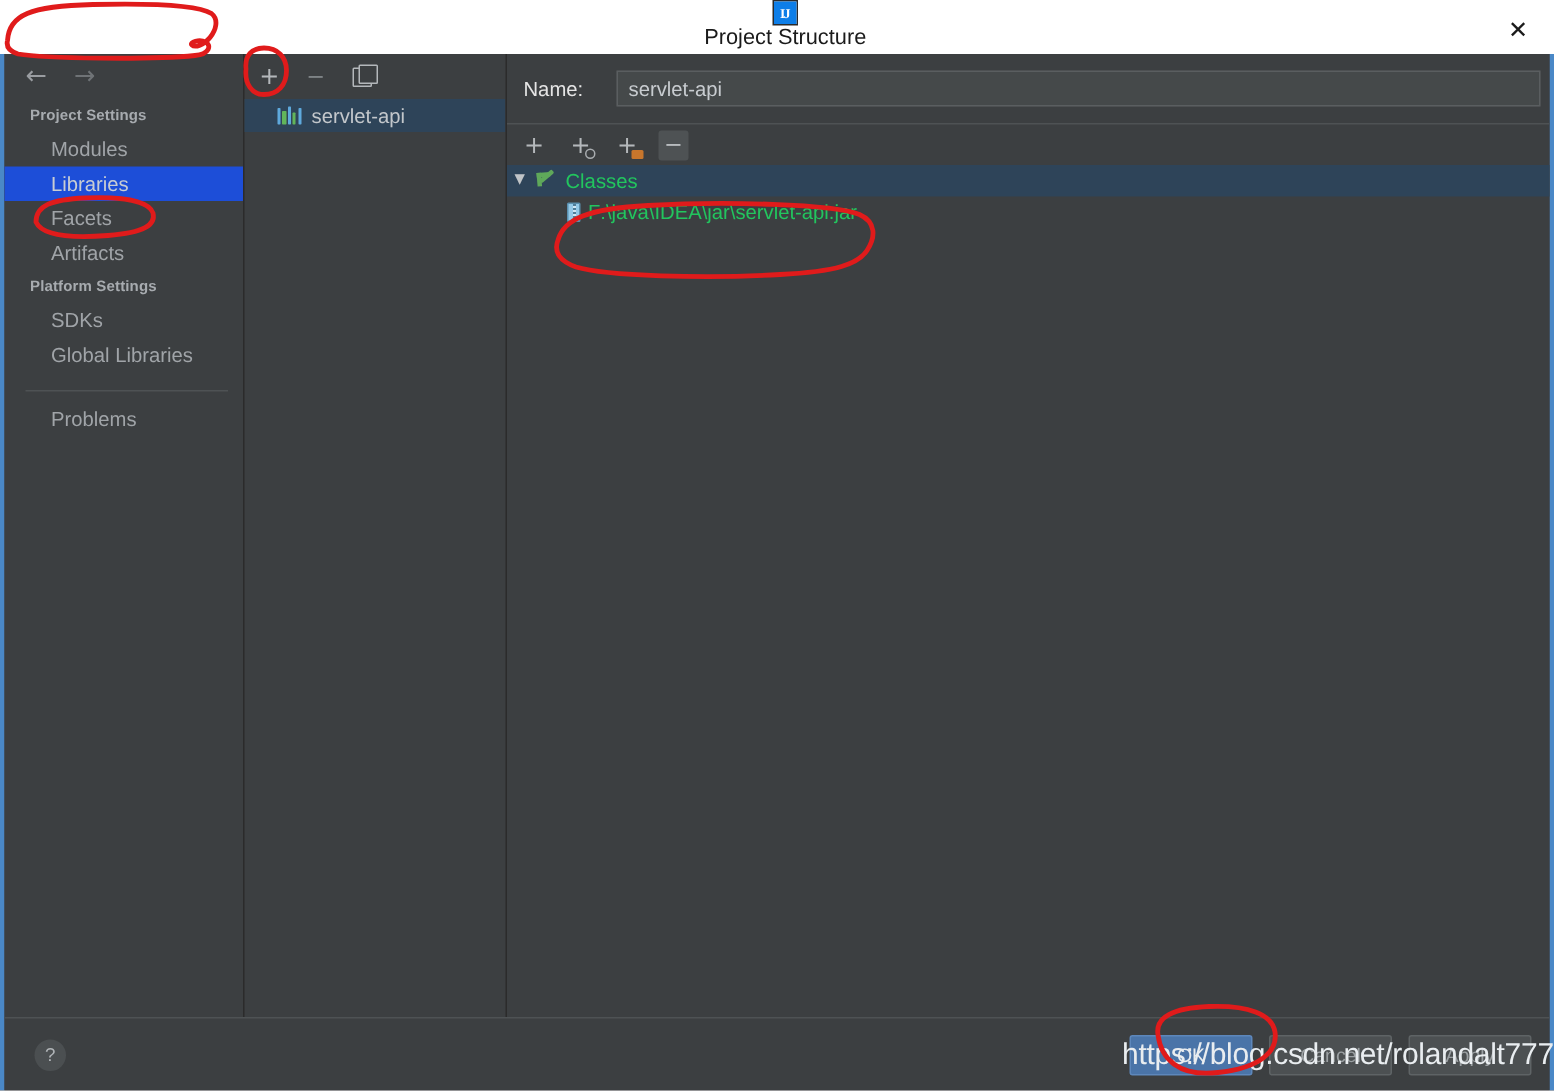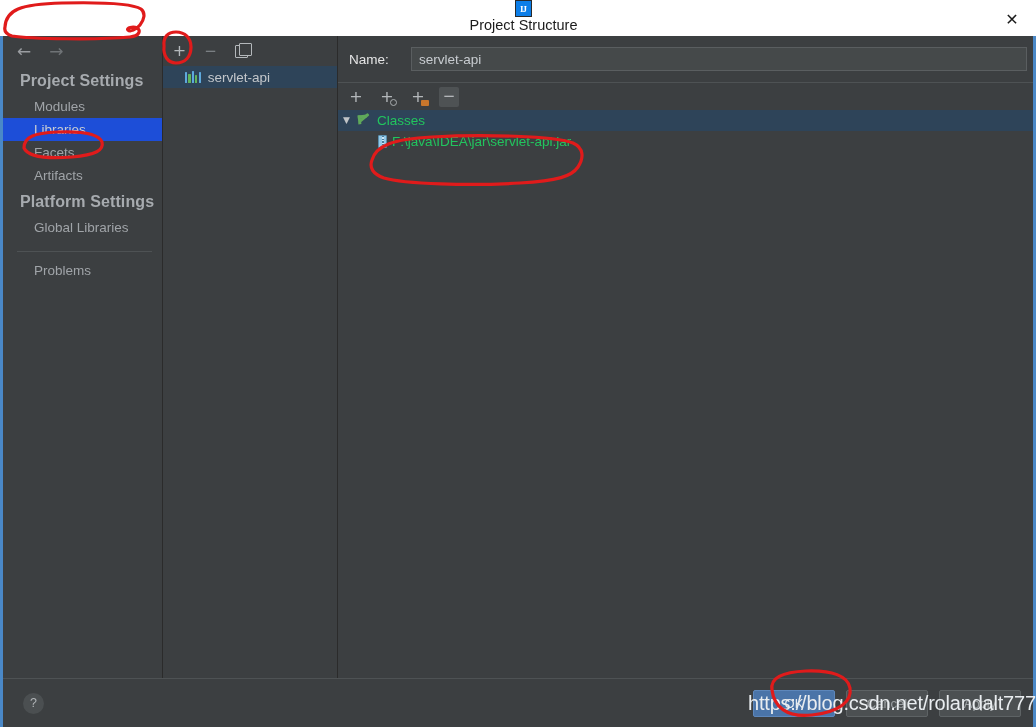--- a/index.html
+++ b/index.html
@@ -74,21 +74,21 @@
   }
   .nav-arrow {
     font-size: 17px; color: #9a9da1;
     font-family: "DejaVu Sans", sans-serif;
     line-height: 1;
     cursor: pointer;
   }
   .nav-arrow.fwd { color: #6f7376; }
 
   .side-group {
-    font-size: 16px;
+    font-size: 10px;
     font-weight: bold;
     color: #a7abaf;
     padding: 6px 0 5px 17px;
     letter-spacing: 0.1px;
   }
   .side-item {
     font-size: 13.5px;
     color: #a0a4a8;
     padding: 4px 0 4px 31px;
     line-height: 15px;
@@ -359,20 +359,21 @@
         <span class="nav-arrow fwd">→</span>
       </div>
 
       <div class="side-group">Project Settings</div>
       <div class="side-item">Modules</div>
       <div class="side-item selected">Libraries</div>
       <div class="side-item">Facets</div>
       <div class="side-item">Artifacts</div>
 
       <div class="side-group">Platform Settings</div>
+      <div class="side-item">SDKs</div>
       <div class="side-item">Global Libraries</div>
 
       <div class="side-divider"></div>
       <div class="side-item problems">Problems</div>
     </div>
 
     <div class="libpanel">
       <div class="lib-toolbar">
         <span class="tb-icon">+</span>
         <span class="tb-icon minus">−</span>

